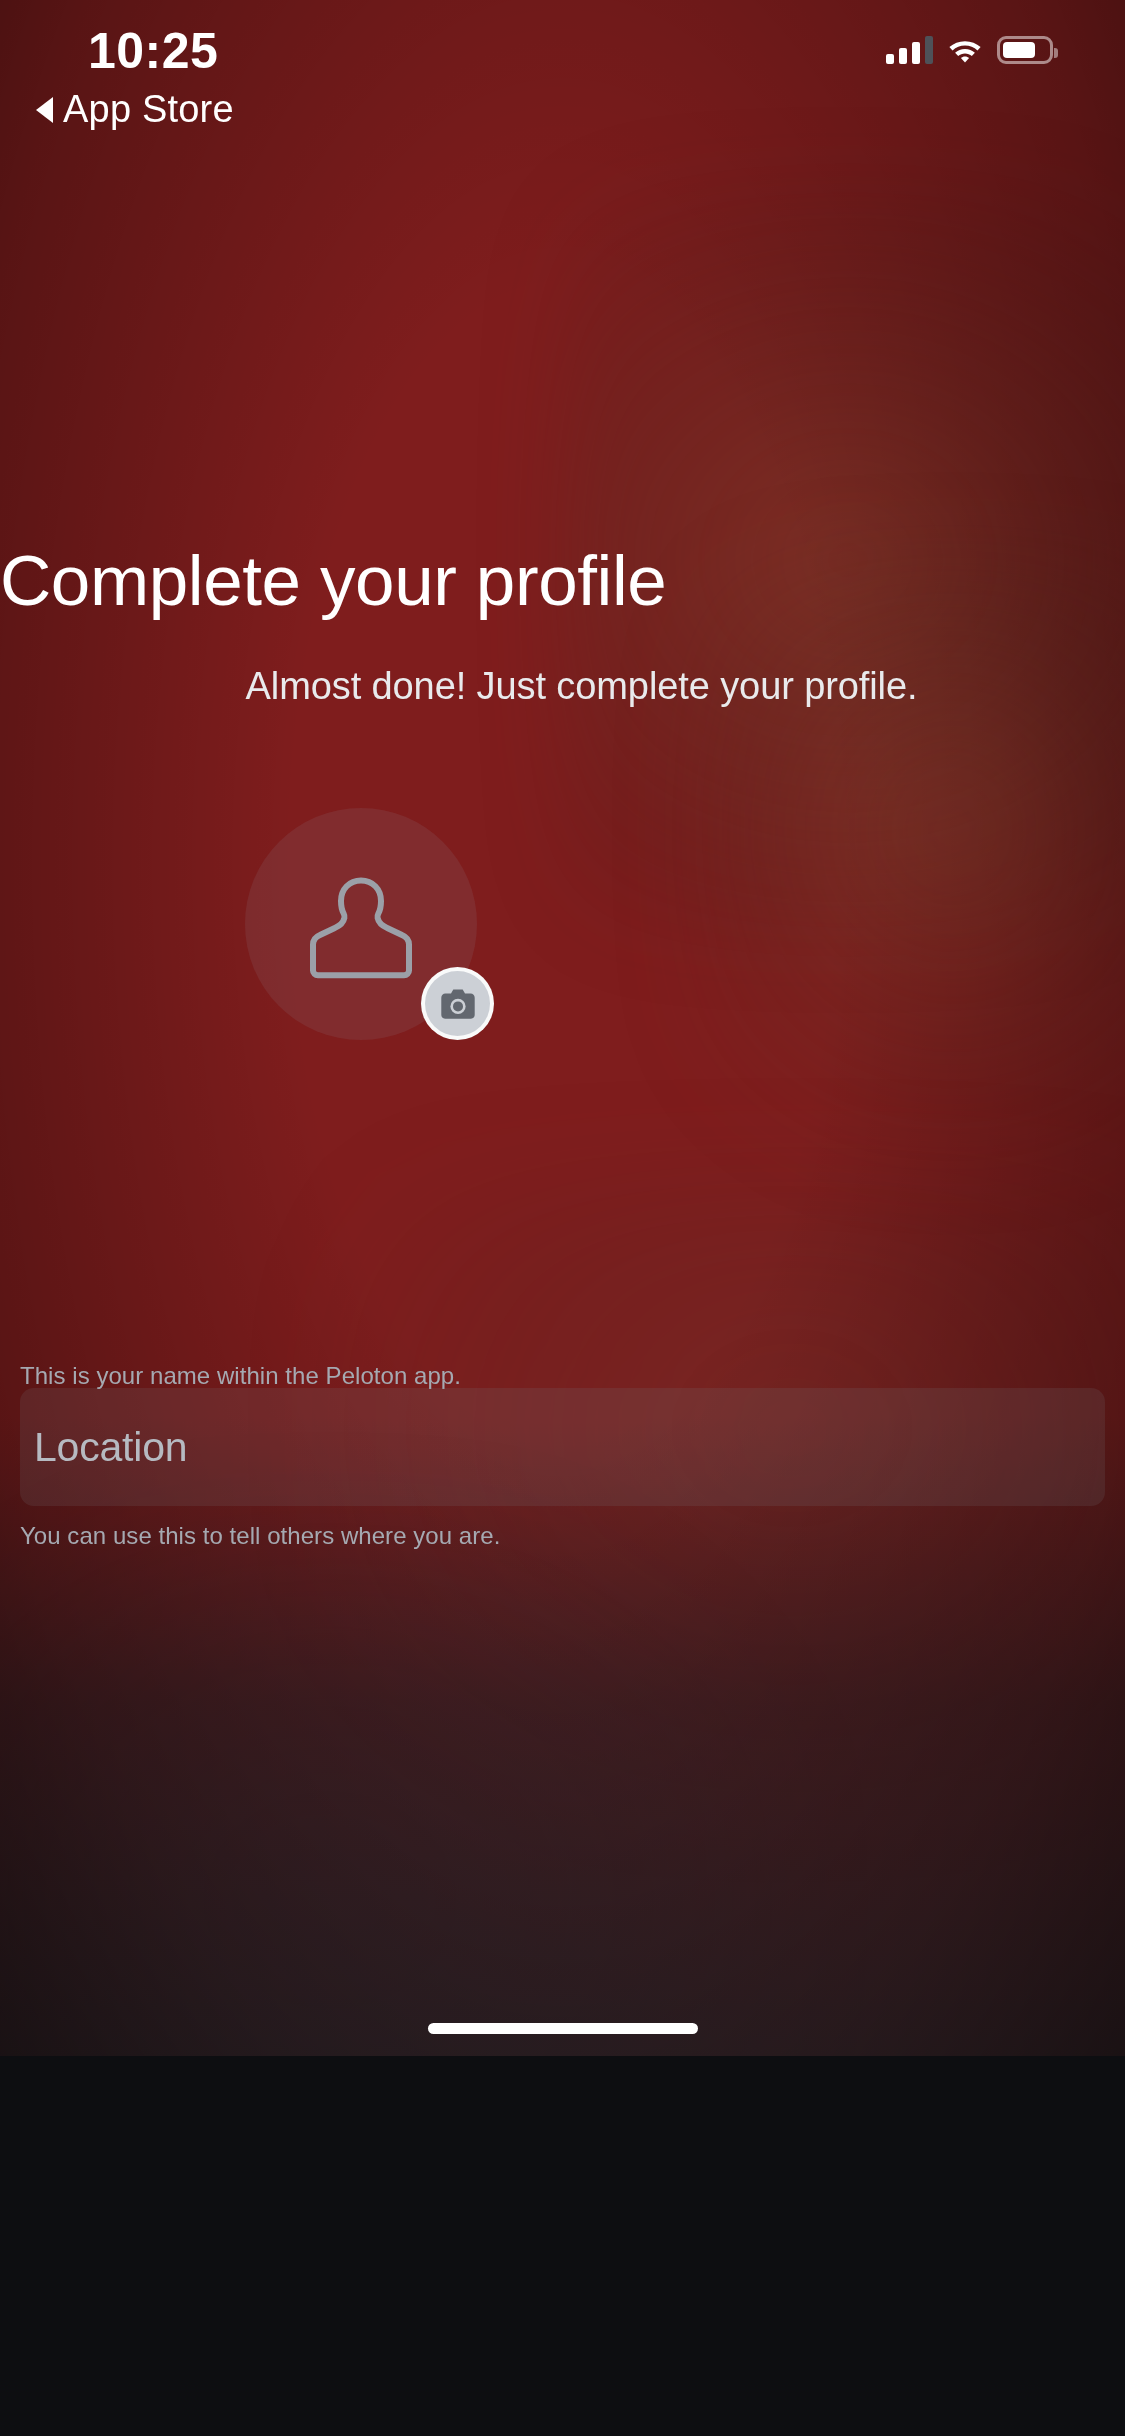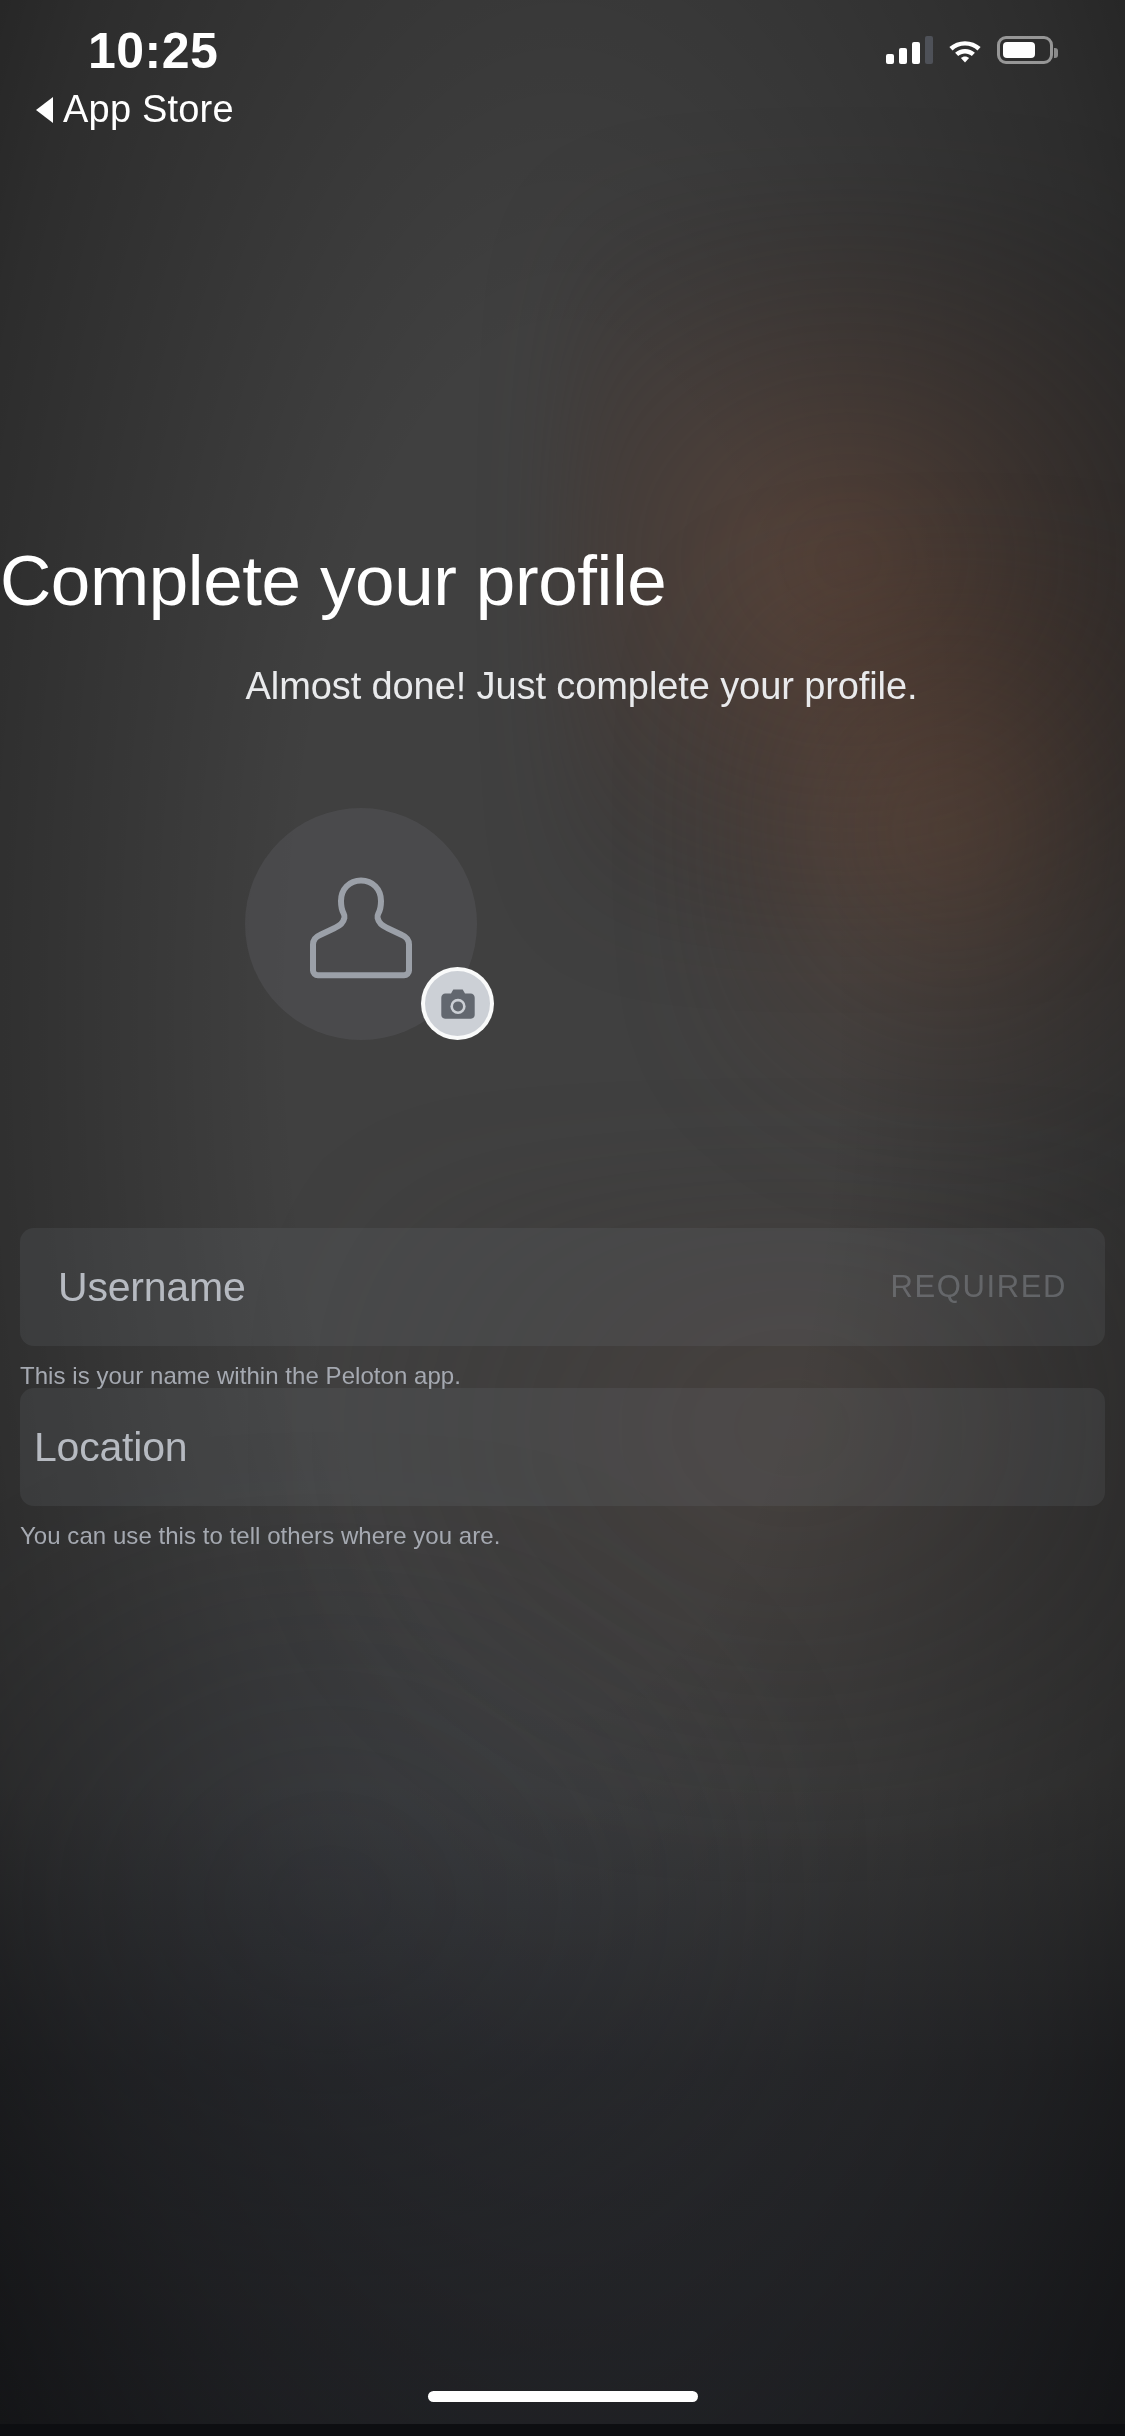--- a/index.html
+++ b/index.html
@@ -12,22 +12,22 @@
   }
 
   body {
     font-family: "Liberation Sans", sans-serif;
     -webkit-font-smoothing: antialiased;
   }
 
   .phone {
     position: relative;
     width: 1125px;
-    height: 2424px;
-    background: #404040;
+    height: 2056px;
+    background: #7f1d1d;
     overflow: hidden;
   }
 
   
   .glow-warm-a {
     position:absolute;
     left: 560px; top: 180px;
     width: 720px; height: 760px;
     background: radial-gradient(ellipse at 40% 50%,
         rgba(120, 72, 48, 0.42) 0%,
@@ -328,24 +328,20 @@
       </svg>
       <div class="camera-badge">
         <svg viewBox="0 0 34 30">
           <path d="M12.3 0.6h9.4l2.3 4.0h5.6c2.3 0 4.1 1.8 4.1 4.1v17.0c0 2.3-1.8 4.1-4.1 4.1H4.4c-2.3 0-4.1-1.8-4.1-4.1V8.7c0-2.3 1.8-4.1 4.1-4.1H10l2.3-4.0z" fill="#62676f"></path>
           <circle cx="17" cy="17.4" r="7.6" fill="#ccd0d6"></circle>
           <circle cx="17" cy="17.4" r="5.0" fill="#62676f"></circle>
         </svg>
       </div>
     </div>
 
-    <div class="field field-username">
-      <span class="field-placeholder">Username</span>
-      <span class="field-required">REQUIRED</span>
-    </div>
     <div class="field-hint hint-username">This is your name within the Peloton app.</div>
 
     <div class="field field-location">
       <span class="field-placeholder">Location</span>
     </div>
     <div class="field-hint hint-location">You can use this to tell others where you are.</div>
 
 
   </div>
 

